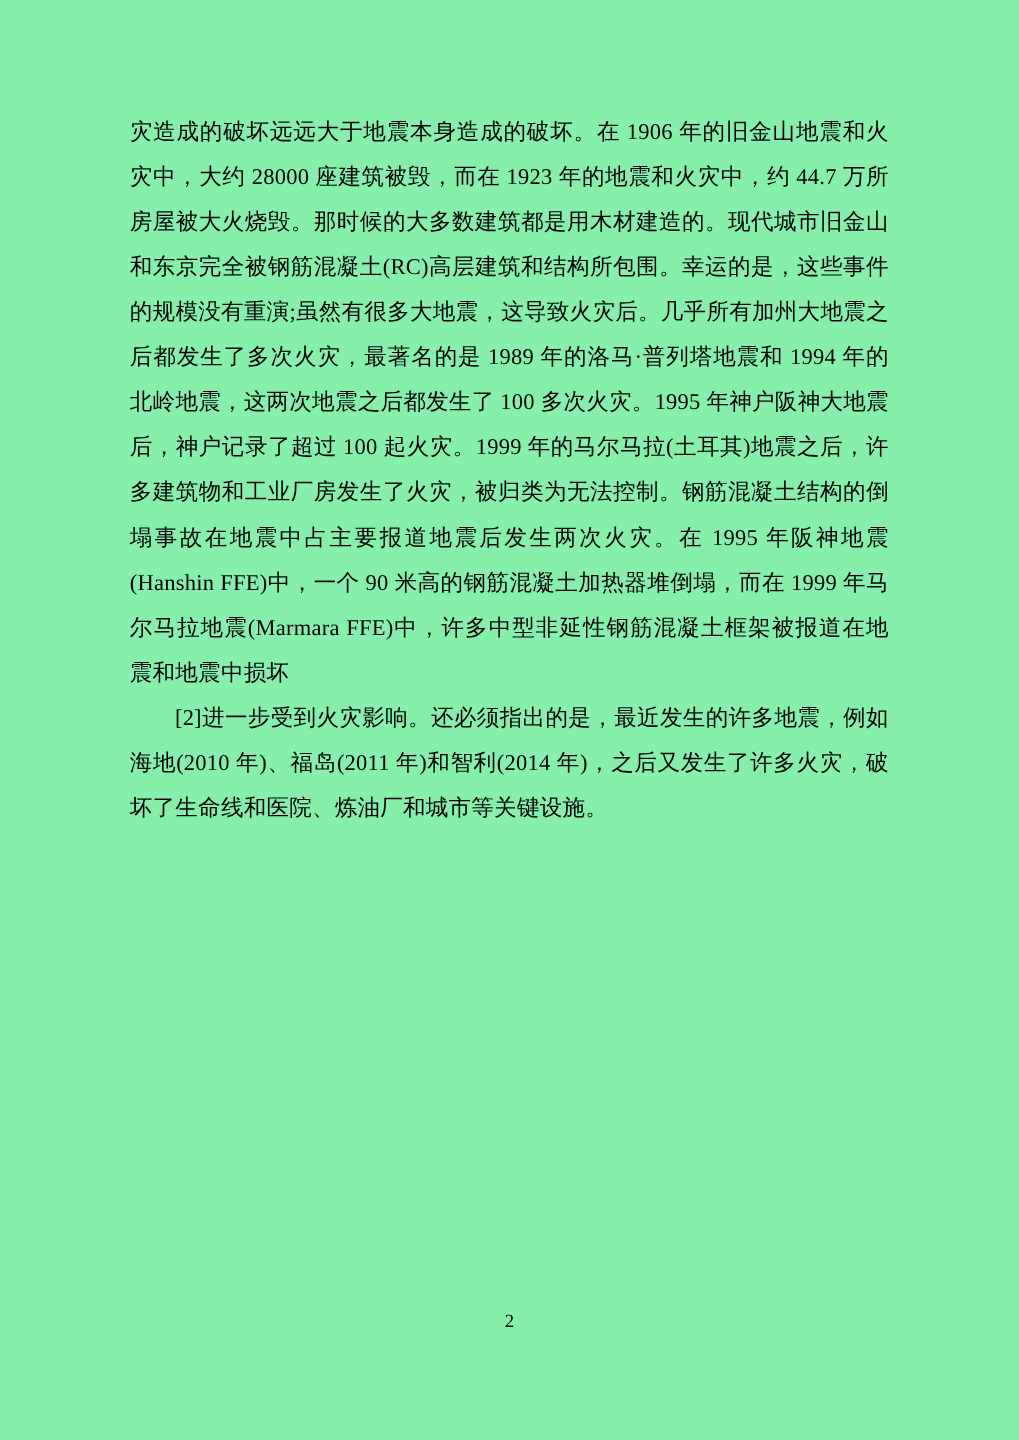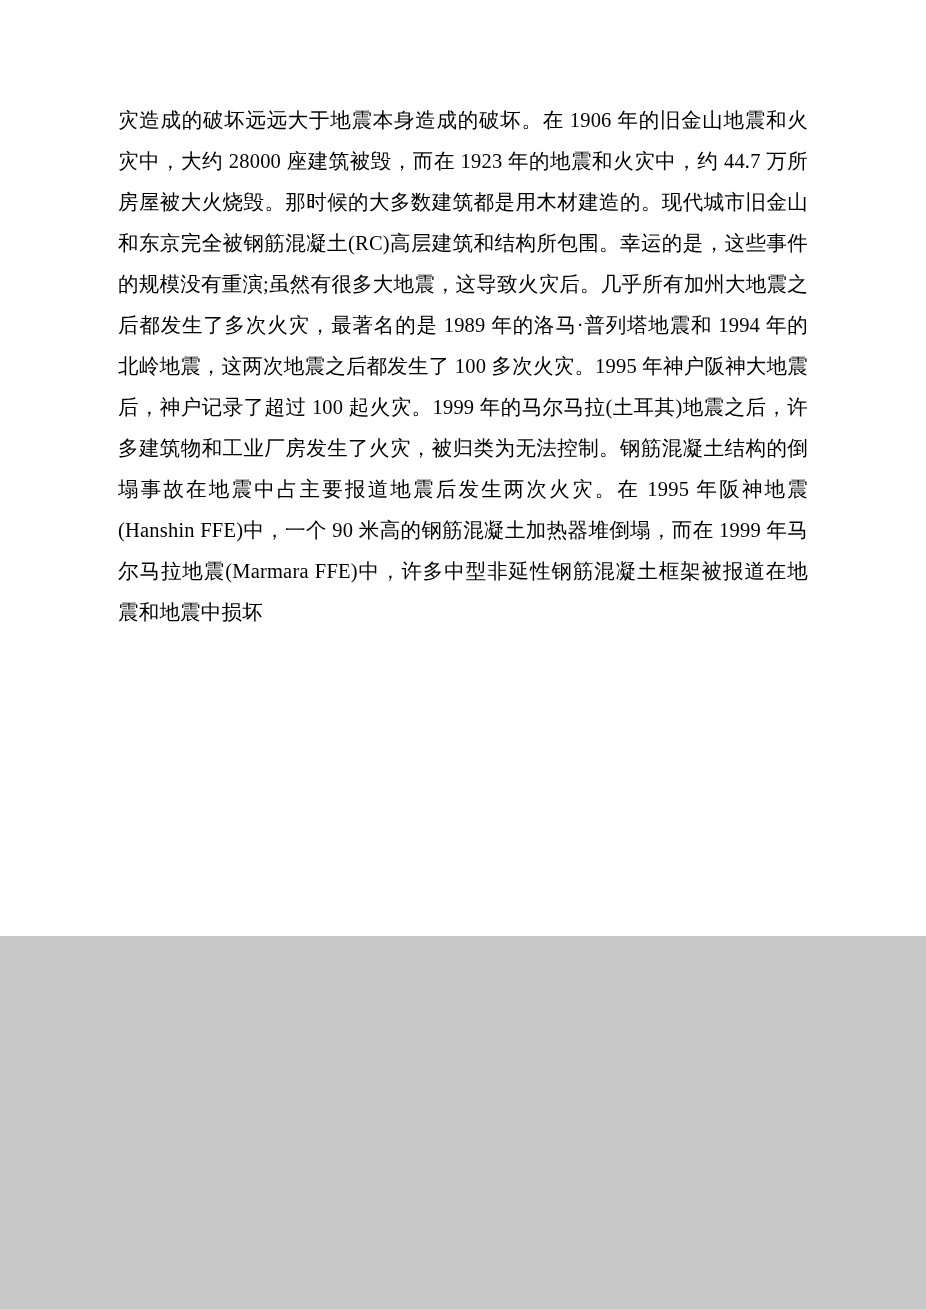--- a/index.html
+++ b/index.html
@@ -5,22 +5,22 @@
   html, body {
     margin: 0;
     padding: 0;
     background: #c8c8c8;
   }
   body {
     font-family: "Liberation Serif", "DejaVu Serif", serif;
   }
   .page {
     width: 926px;
-    height: 936px;
-    background: #ffffff;
+    height: 1309px;
+    background: #86efac;
     position: relative;
     box-sizing: border-box;
     margin: 0 auto;
     overflow: hidden;
     padding-left: 28px;
   }
   .content {
     position: absolute;
     left: 118px;
     top: 100px;
@@ -48,15 +48,16 @@
     color: #000000;
     font-family: "Liberation Serif", "DejaVu Serif", serif;
   }
 </style>
 </head>
 <body>
 
 <div class="page">
   <div class="content">
     <p class="para">灾造成的破坏远远大于地震本身造成的破坏。在 1906 年的旧金山地震和火灾中，大约 28000 座建筑被毁，而在 1923 年的地震和火灾中，约 44.7 万所房屋被大火烧毁。那时候的大多数建筑都是用木材建造的。现代城市旧金山和东京完全被钢筋混凝土(RC)高层建筑和结构所包围。幸运的是，这些事件的规模没有重演;虽然有很多大地震，这导致火灾后。几乎所有加州大地震之后都发生了多次火灾，最著名的是 1989 年的洛马·普列塔地震和 1994 年的北岭地震，这两次地震之后都发生了 100 多次火灾。1995 年神户阪神大地震后，神户记录了超过 100 起火灾。1999 年的马尔马拉(土耳其)地震之后，许多建筑物和工业厂房发生了火灾，被归类为无法控制。钢筋混凝土结构的倒塌事故在地震中占主要报道地震后发生两次火灾。在 1995 年阪神地震(Hanshin FFE)中，一个 90 米高的钢筋混凝土加热器堆倒塌，而在 1999 年马尔马拉地震(Marmara FFE)中，许多中型非延性钢筋混凝土框架被报道在地震和地震中损坏</p>
+    <p class="para indent">[2]进一步受到火灾影响。还必须指出的是，最近发生的许多地震，例如海地(2010 年)、福岛(2011 年)和智利(2014 年)，之后又发生了许多火灾，破坏了生命线和医院、炼油厂和城市等关键设施。</p>
   </div>
   <div class="page-number">2</div>
 </div>
 
 </body></html>

